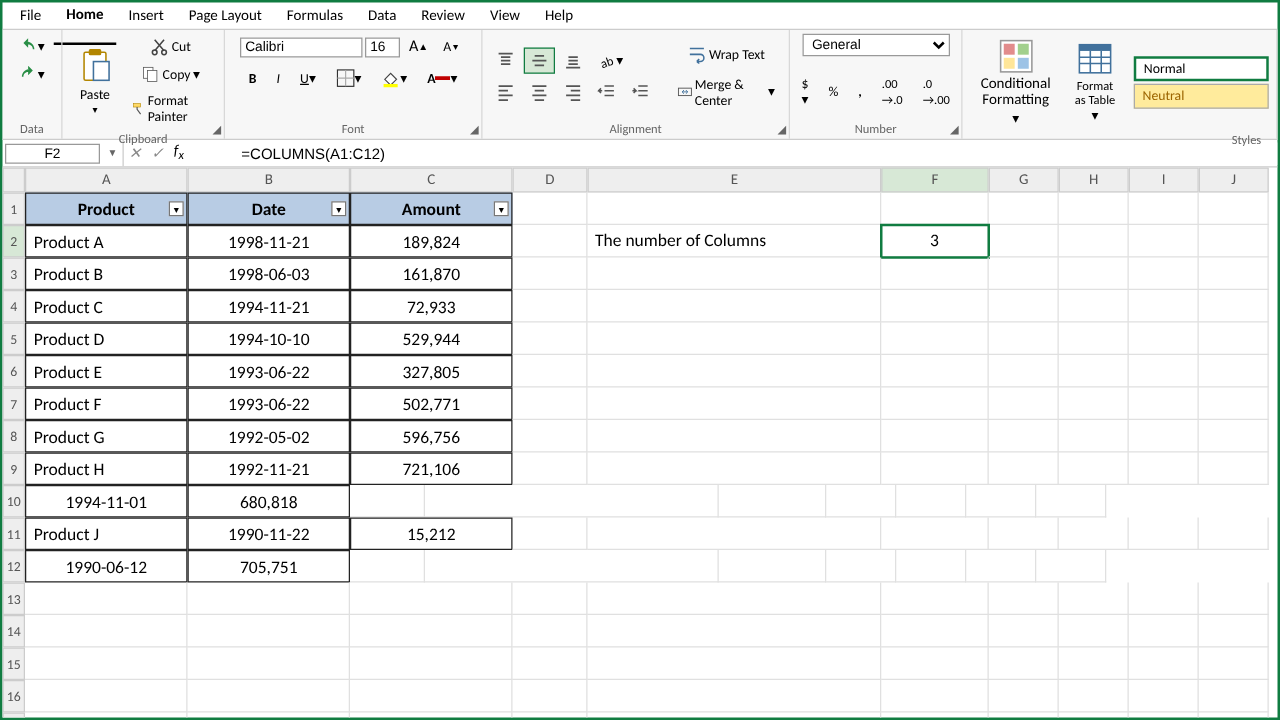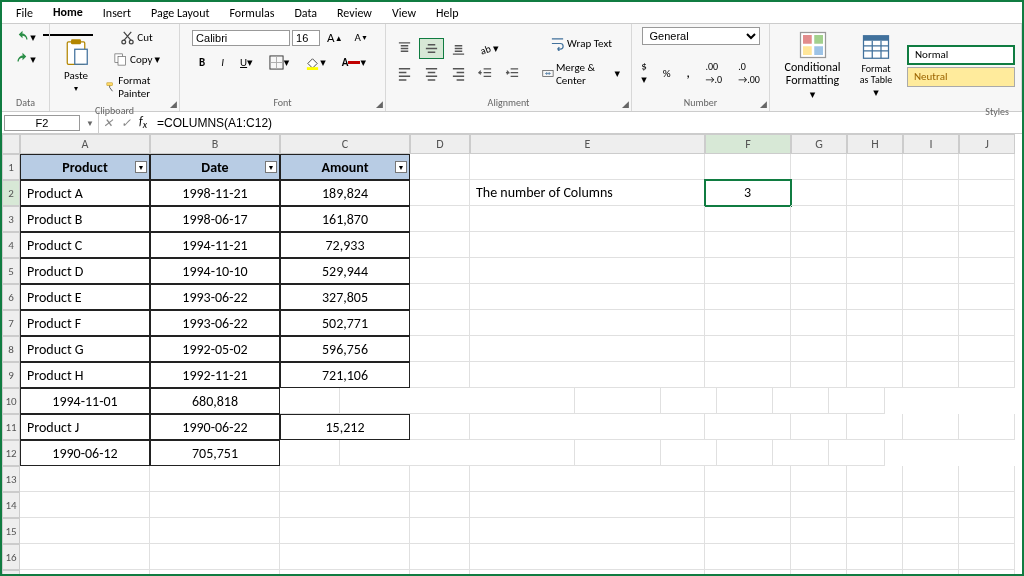--- a/index.html
+++ b/index.html
@@ -15,21 +15,21 @@
   .vstack { display: flex; flex-direction: column; gap: 1px; font-size: 11px; }
   .hstack { display: flex; align-items: center; gap: 2px; }
   .icon { display: inline-block; width: 15px; height: 15px; }
   .big-icon { width: 30px; height: 30px; }
   select, input[type=text] { border: 1px solid #999; font-size: 11px; padding: 1px 3px; background: #fff; }
   .dialog-launcher { position: absolute; right: 2px; bottom: 2px; font-size: 9px; color: #666; cursor: pointer; }
   .styles-cell { width: 108px; height: 20px; font-size: 11px; display: flex; align-items: center; padding: 0 6px; border: 1px solid #aaa; }
   .name-box-row { display: flex; align-items: center; height: 22px; border-bottom: 1px solid #ccc; }
   .name-box { width: 76px; text-align: center; border: 1px solid #999; font-size: 11px; padding: 1px 2px; margin: 2px; }
   .fx-btn { padding: 0 4px; font-style: italic; font-size: 12px; cursor: pointer; }
-  .formula-input { flex: 1; padding: 2px 6px; font-size: 12px; border: none; outline: none; }
+  .formula-input { flex: 1; padding: 2px 6px; font-size: 12px; border: none; outline: none; margin-left: 36px; }
   .grid { display: flex; }
   .row-headers { display: flex; flex-direction: column; }
   .corner { width: 18px; height: 20px; background: #eee; border: 1px solid #ccc; }
   .rh { width: 18px; height: 26px; background: #eee; border: 1px solid #ccc; display: flex; align-items: center; justify-content: center; font-size: 11px; color: #555; }
   .col-headers { display: flex; }
   .ch { height: 20px; background: #eee; border: 1px solid #ccc; display: flex; align-items: center; justify-content: center; font-size: 12px; color: #555; }
   .ch.sel, .rh.sel { background: #d7e8d6; }
   .cells { position: relative; }
   .row { display: flex; }
   .cell { height: 26px; border-right: 1px solid #e0e0e0; border-bottom: 1px solid #e0e0e0; padding: 3px 6px; font-size: 14px; font-family: Calibri, sans-serif; display: flex; align-items: center; overflow: hidden; white-space: nowrap; }
@@ -328,21 +328,21 @@
           <div class="cell wD"></div>
           <div class="cell wE">The number of Columns</div>
           <div class="cell wF center selected-cell">3</div>
           <div class="cell wG"></div>
           <div class="cell wH"></div>
           <div class="cell wI"></div>
           <div class="cell wJ"></div>
         </div>
         <div class="row">
           <div class="cell wA tblcell">Product B</div>
-          <div class="cell wB tblcell center">1998-06-17</div>
+          <div class="cell wB tblcell center">1998-06-03</div>
           <div class="cell wC tblcell center">161,870</div>
           <div class="cell wD"></div>
           <div class="cell wE"></div>
           <div class="cell wF"></div>
           <div class="cell wG"></div>
           <div class="cell wH"></div>
           <div class="cell wI"></div>
           <div class="cell wJ"></div>
         </div>
         <div class="row">
@@ -423,21 +423,21 @@
           <div class="cell wD"></div>
           <div class="cell wE"></div>
           <div class="cell wF"></div>
           <div class="cell wG"></div>
           <div class="cell wH"></div>
           <div class="cell wI"></div>
           <div class="cell wJ"></div>
         </div>
         <div class="row">
           <div class="cell wA tblcell">Product J</div>
-          <div class="cell wB tblcell center">1990-06-22</div>
+          <div class="cell wB tblcell center">1990-11-22</div>
           <div class="cell wC tblcell center">15,212</div>
           <div class="cell wD"></div>
           <div class="cell wE"></div>
           <div class="cell wF"></div>
           <div class="cell wG"></div>
           <div class="cell wH"></div>
           <div class="cell wI"></div>
           <div class="cell wJ"></div>
         </div>
         <div class="row">

